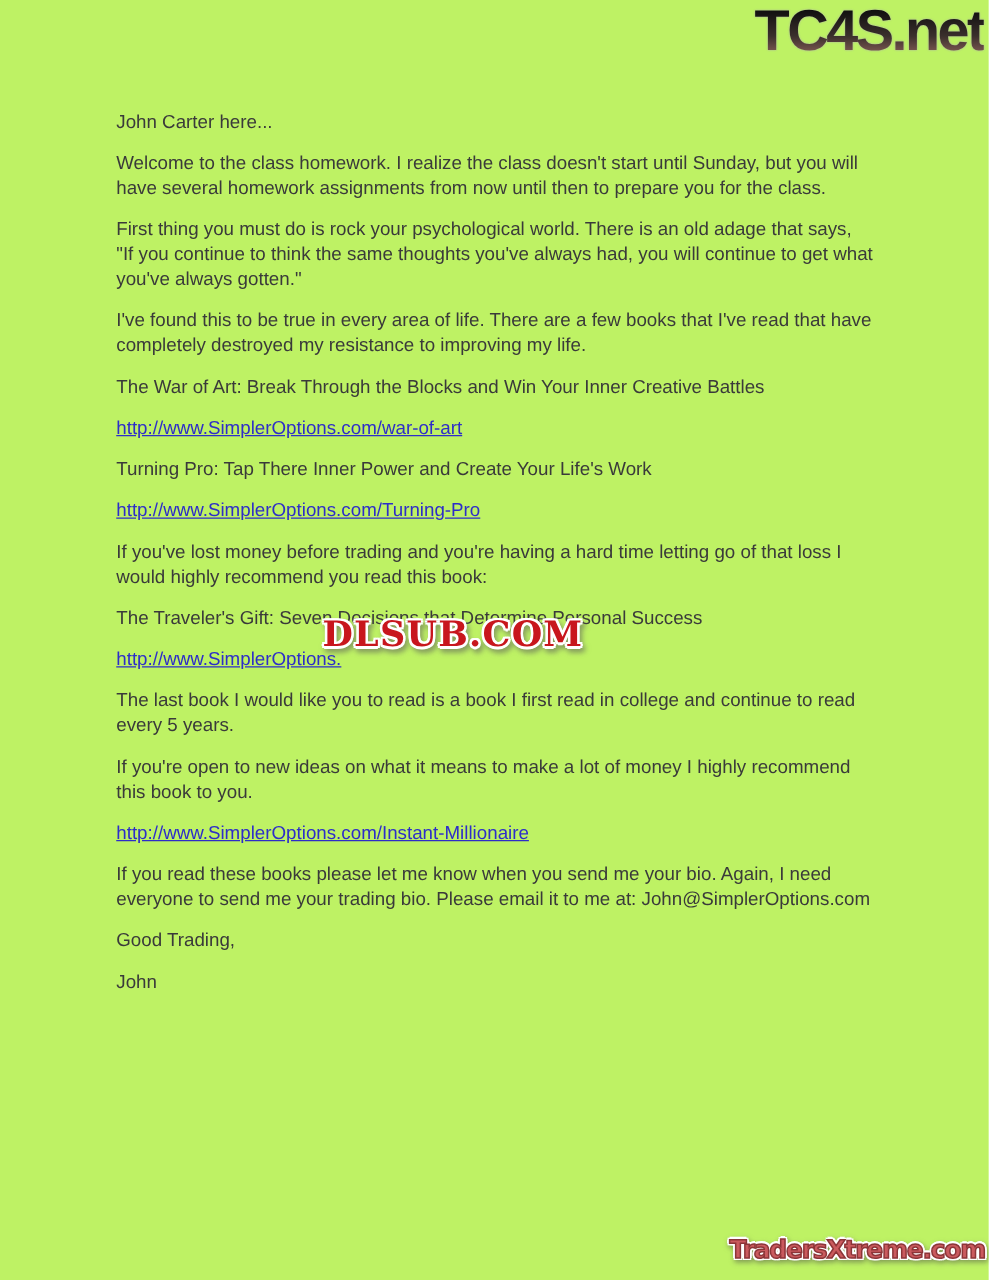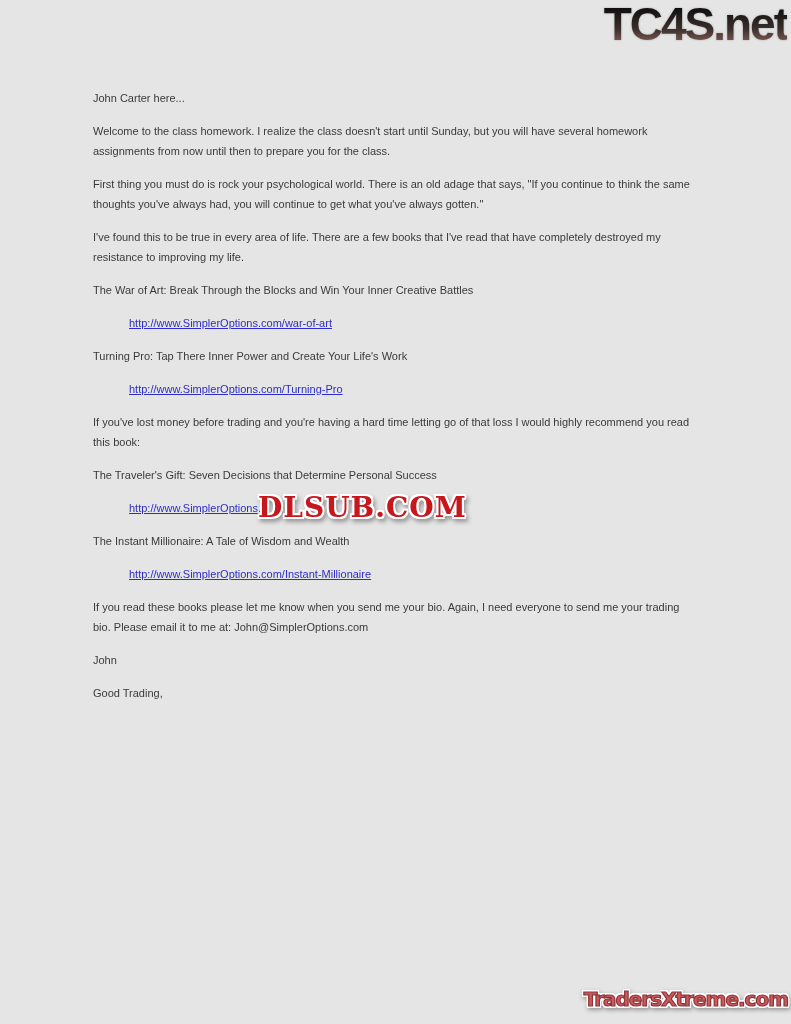--- a/index.html
+++ b/index.html
@@ -5,37 +5,36 @@
   html,body { margin:0; padding:0; }
   body {
     width:791px; height:1024px;
     background:#ffffff;
     font-family:"Liberation Sans", sans-serif;
     position:relative;
     overflow:hidden;
   }
   .page {
     position:absolute; inset:0;
-    background:#e5e5e5;
+    background:#bef264;
     text-decoration:underline;
   }
   .content {
     position:absolute;
     left:93px; top:88px;
     width:606px;
-    font-size:11px;
+    font-size:15px;
     line-height:20px;
     color:#3a3a3a;
   }
   .content p { margin:0 0 13px 0; }
   a.doc-link {
     color:#2d2dc9;
     text-decoration:underline;
     cursor:pointer;
-    margin-left:36px;
   }
   
   .wm-top {
     position:absolute;
     top:0px; right:4px;
     font-family:"Liberation Sans", sans-serif;
     font-weight:bold;
     font-size:46px;
     letter-spacing:-2px;
     line-height:48px;
@@ -100,24 +99,25 @@
     <p>Welcome to the class homework. I realize the class doesn't start until Sunday, but you will have several homework assignments from now until then to prepare you for the class.</p>
     <p>First thing you must do is rock your psychological world. There is an old adage that says, "If you continue to think the same thoughts you've always had, you will continue to get what you've always gotten."</p>
     <p>I've found this to be true in every area of life. There are a few books that I've read that have completely destroyed my resistance to improving my life.</p>
     <p>The War of Art: Break Through the Blocks and Win Your Inner Creative Battles</p>
     <p><a class="doc-link">http://www.SimplerOptions.com/war-of-art</a></p>
     <p>Turning Pro: Tap There Inner Power and Create Your Life's Work</p>
     <p><a class="doc-link">http://www.SimplerOptions.com/Turning-Pro</a></p>
     <p>If you've lost money before trading and you're having a hard time letting go of that loss I would highly recommend you read this book:</p>
     <p>The Traveler's Gift: Seven Decisions that Determine Personal Success</p>
     <p><a class="doc-link">http://www.SimplerOptions.</a></p>
-    <p>The Instant Millionaire: A Tale of Wisdom and Wealth</p>
+    <p>The last book I would like you to read is a book I first read in college and continue to read every 5 years.</p>
+    <p>If you're open to new ideas on what it means to make a lot of money I highly recommend this book to you.</p>
     <p><a class="doc-link">http://www.SimplerOptions.com/Instant-Millionaire</a></p>
     <p>If you read these books please let me know when you send me your bio. Again, I need everyone to send me your trading bio. Please email it to me at: John@SimplerOptions.com</p>
+    <p>Good Trading,</p>
     <p>John</p>
-    <p>Good Trading,</p>
   </div>
 
   <div class="wm-mid">DLSUB.COM</div>
 
   <div class="wm-bottom">TradersXtreme.com</div>
 
 </div>
 
 </body></html>

